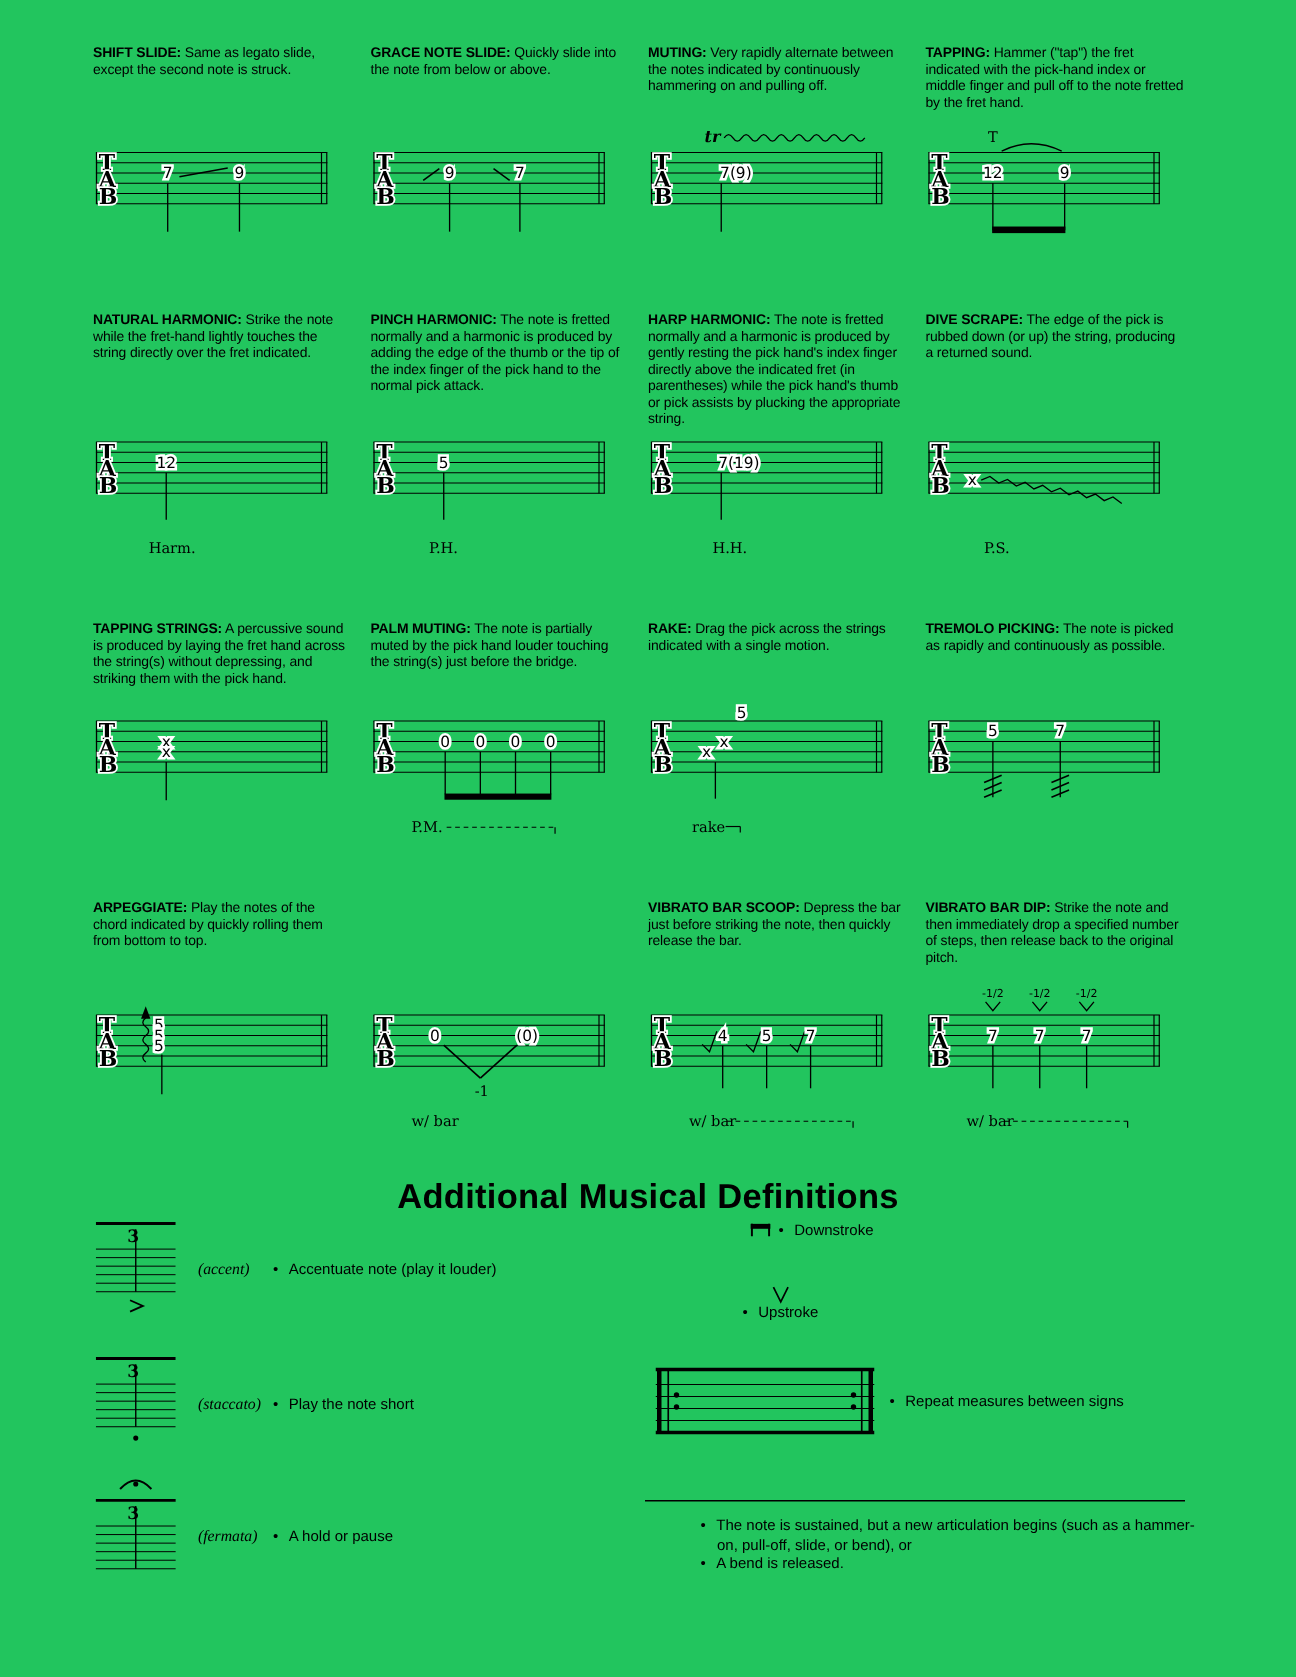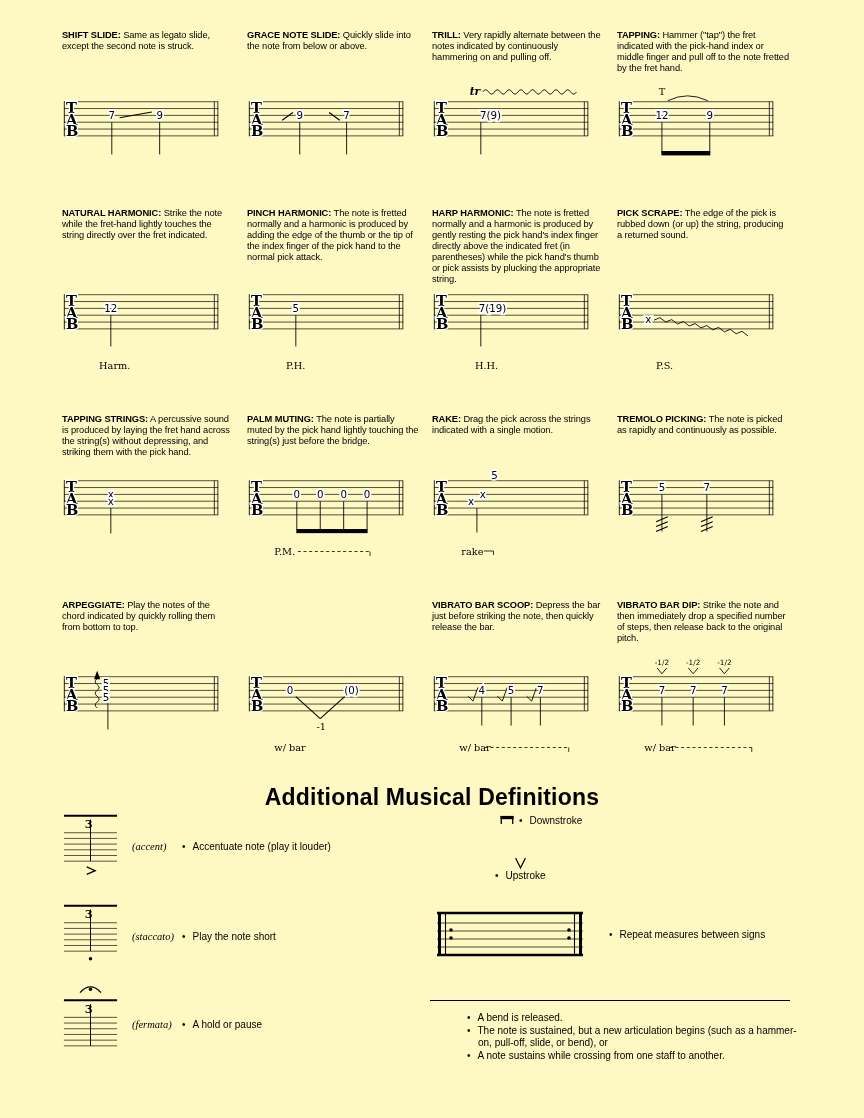--- a/index.html
+++ b/index.html
@@ -1,16 +1,16 @@
 <!DOCTYPE html>
 <html><head>
 <meta charset="utf-8">
 <style>
   html,body{margin:0;padding:0;background:#888;}
-  #page{position:relative;width:864px;height:1118px;background:#fef9c3;margin:0 auto;overflow:hidden;color:#000;}
+  #page{position:relative;width:864px;height:1118px;background:#22c55e;margin:0 auto;overflow:hidden;color:#000;}
   
   #grid{position:absolute;left:62px;top:30px;display:grid;grid-template-columns:repeat(4,185px);grid-template-rows:178px 206px 186px 196px;}
   .cell{position:relative;padding-right:13px;box-sizing:border-box;}
   .desc{margin:0;font:9.3px/11px "Liberation Sans",sans-serif;letter-spacing:-0.1px;}
   .desc b{font-weight:bold;}
   .tabsvg{position:absolute;left:0;width:166px;height:98px;overflow:visible;}
   #grid .cell:nth-child(-n+4) .tabsvg{top:52px;}
   #grid .cell:nth-child(n+5):nth-child(-n+8) .tabsvg{top:67px;}
   #grid .cell:nth-child(n+9):nth-child(-n+12) .tabsvg{top:47px;}
   #grid .cell:nth-child(n+13) .tabsvg{top:57px;}
@@ -35,21 +35,21 @@
   .deftext{font:10px "Liberation Sans",sans-serif;}
   .bul{margin-right:7px;}
   #accent-row{left:62px;top:810px;height:72px;}
   #staccato-row{left:62px;top:900px;height:72px;}
   #fermata-row{left:62px;top:978px;height:92px;}
   #down-row{left:495px;top:810px;height:20px;}
   #up-row{left:495px;top:856px;height:20px;flex-direction:column;}
   #repeat-row{left:437px;top:906px;height:56px;}
   .symbox{width:24px;display:flex;justify-content:center;}
   #down-row .deftext,#up-row .deftext{}
-  #repeat-row .deftext{margin-left:26px;}
+  #repeat-row .deftext{margin-left:10px;}
   #divider{position:absolute;left:430px;top:1000px;width:360px;border-top:1px solid #000;}
   #note-block{position:absolute;left:430px;top:1012px;width:374px;font:10px/12.5px "Liberation Sans",sans-serif;}
   #note-block p{margin:0 0 1px 0;}
   .nb{padding-left:48px;text-indent:-11px;}
 </style>
 </head>
 <body>
 
 <div id="page">
 
@@ -100,21 +100,21 @@
         <line class="sl" x1="36" y1="39" x2="47" y2="31"></line>
         <line class="sl" x1="84" y1="31" x2="95" y2="39"></line>
         <line class="stem" x1="54" y1="41" x2="54" y2="74"></line>
         <line class="stem" x1="102" y1="41" x2="102" y2="74"></line>
         <text class="num" x="54" y="37.5">9</text>
         <text class="num" x="102" y="37.5">7</text>
       </svg>
     </div>
 
     <div class="cell">
-      <p class="desc"><b>TRILL:</b> <span>Very rapidly alternate between the notes indicated by continuously hammering on and pulling off.</span></p>
+      <p class="desc"><b>MUTING:</b> <span>Very rapidly alternate between the notes indicated by continuously hammering on and pulling off.</span></p>
       <svg class="tabsvg tabstaff" viewBox="0 0 170 100">
           <g>
             <line x1="2" y1="20" x2="160" y2="20" stroke="#000" stroke-width="0.7"></line>
             <line x1="2" y1="27" x2="160" y2="27" stroke="#000" stroke-width="0.7"></line>
             <line x1="2" y1="34" x2="160" y2="34" stroke="#000" stroke-width="0.7"></line>
             <line x1="2" y1="41" x2="160" y2="41" stroke="#000" stroke-width="0.7"></line>
             <line x1="2" y1="48" x2="160" y2="48" stroke="#000" stroke-width="0.7"></line>
             <line x1="2" y1="55" x2="160" y2="55" stroke="#000" stroke-width="0.7"></line>
             <line x1="2.4" y1="20" x2="2.4" y2="55" stroke="#000" stroke-width="0.9"></line>
             <line x1="156" y1="20" x2="156" y2="55" stroke="#000" stroke-width="0.8"></line>
@@ -220,21 +220,21 @@
             <text class="tl" x="4" y="43.5">A</text>
             <text class="tl" x="4" y="55">B</text>
           </g>
         <line class="stem" x1="50" y1="41" x2="50" y2="73"></line>
         <text class="num" x="62" y="37.5">7(19)</text>
         <text class="cap" x="44" y="96">H.H.</text>
       </svg>
     </div>
 
     <div class="cell">
-      <p class="desc"><b>PICK SCRAPE:</b> <span>The edge of the pick is rubbed down (or up) the string, producing a returned sound.</span></p>
+      <p class="desc"><b>DIVE SCRAPE:</b> <span>The edge of the pick is rubbed down (or up) the string, producing a returned sound.</span></p>
       <svg class="tabsvg tabstaff" viewBox="0 0 170 100">
           <g>
             <line x1="2" y1="20" x2="160" y2="20" stroke="#000" stroke-width="0.7"></line>
             <line x1="2" y1="27" x2="160" y2="27" stroke="#000" stroke-width="0.7"></line>
             <line x1="2" y1="34" x2="160" y2="34" stroke="#000" stroke-width="0.7"></line>
             <line x1="2" y1="41" x2="160" y2="41" stroke="#000" stroke-width="0.7"></line>
             <line x1="2" y1="48" x2="160" y2="48" stroke="#000" stroke-width="0.7"></line>
             <line x1="2" y1="55" x2="160" y2="55" stroke="#000" stroke-width="0.7"></line>
             <line x1="2.4" y1="20" x2="2.4" y2="55" stroke="#000" stroke-width="0.9"></line>
             <line x1="156" y1="20" x2="156" y2="55" stroke="#000" stroke-width="0.8"></line>
@@ -266,21 +266,21 @@
             <text class="tl" x="4" y="43.5">A</text>
             <text class="tl" x="4" y="55">B</text>
           </g>
         <line class="stem" x1="50" y1="48" x2="50" y2="74"></line>
         <text class="num" x="50" y="37.5">x</text>
         <text class="num" x="50" y="44.5">x</text>
       </svg>
     </div>
 
     <div class="cell">
-      <p class="desc"><b>PALM MUTING:</b> <span>The note is partially muted by the pick hand lightly touching the string(s) just before the bridge.</span></p>
+      <p class="desc"><b>PALM MUTING:</b> <span>The note is partially muted by the pick hand louder touching the string(s) just before the bridge.</span></p>
       <svg class="tabsvg tabstaff" viewBox="0 0 170 100">
           <g>
             <line x1="2" y1="20" x2="160" y2="20" stroke="#000" stroke-width="0.7"></line>
             <line x1="2" y1="27" x2="160" y2="27" stroke="#000" stroke-width="0.7"></line>
             <line x1="2" y1="34" x2="160" y2="34" stroke="#000" stroke-width="0.7"></line>
             <line x1="2" y1="41" x2="160" y2="41" stroke="#000" stroke-width="0.7"></line>
             <line x1="2" y1="48" x2="160" y2="48" stroke="#000" stroke-width="0.7"></line>
             <line x1="2" y1="55" x2="160" y2="55" stroke="#000" stroke-width="0.7"></line>
             <line x1="2.4" y1="20" x2="2.4" y2="55" stroke="#000" stroke-width="0.9"></line>
             <line x1="156" y1="20" x2="156" y2="55" stroke="#000" stroke-width="0.8"></line>
@@ -571,18 +571,17 @@
       <line x1="137.5" y1="5" x2="137.5" y2="47" stroke="#000" stroke-width="1.1"></line>
       <circle cx="132" cy="22" r="1.8" fill="#000"></circle>
       <circle cx="132" cy="30" r="1.8" fill="#000"></circle>
     </svg>
     <span class="deftext"><span class="bul">•</span><span>Repeat measures between signs</span></span>
   </div>
 
   <div id="divider"></div>
 
   <div id="note-block">
+    <div class="nb"><span class="bul">•</span><span>The note is sustained, but a new articulation begins (such as a hammer-on, pull-off, slide, or bend), or</span></div>
     <div class="nb"><span class="bul">•</span><span>A bend is released.</span></div>
-    <div class="nb"><span class="bul">•</span><span>The note is sustained, but a new articulation begins (such as a hammer-on, pull-off, slide, or bend), or</span></div>
-    <div class="nb"><span class="bul">•</span><span>A note sustains while crossing from one staff to another.</span></div>
   </div>
 
 </div>
 
 </body></html>

